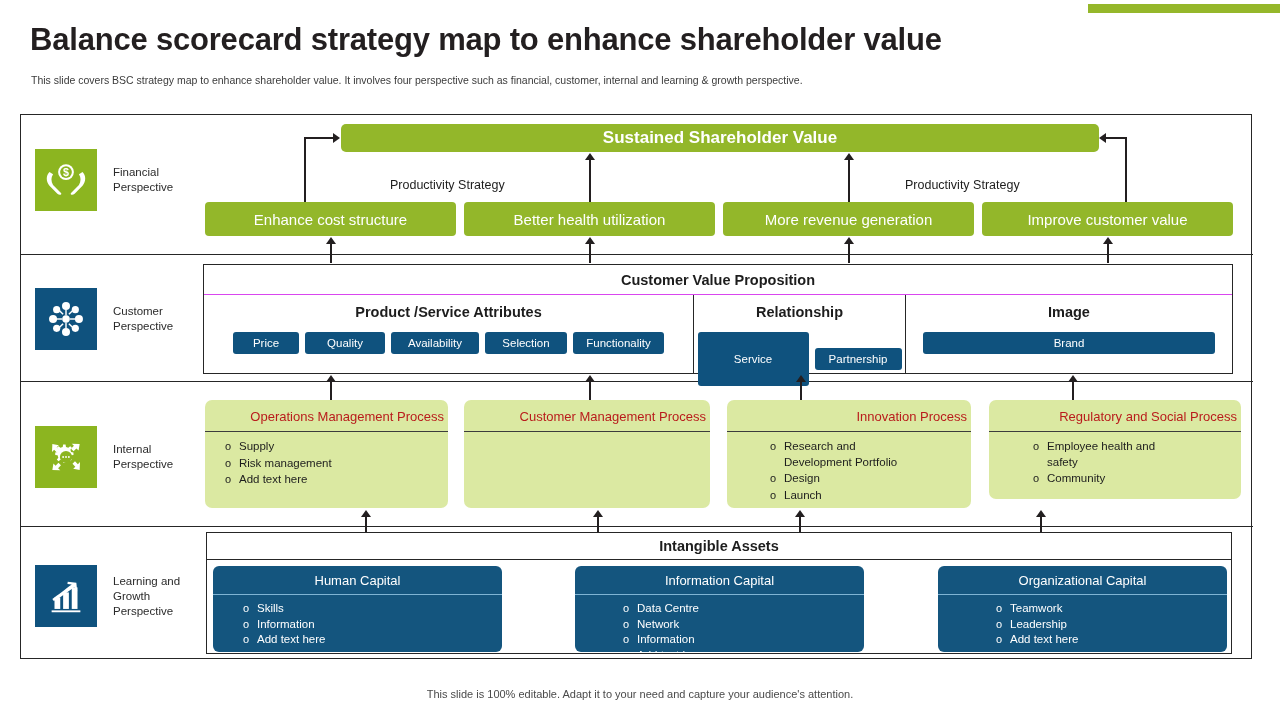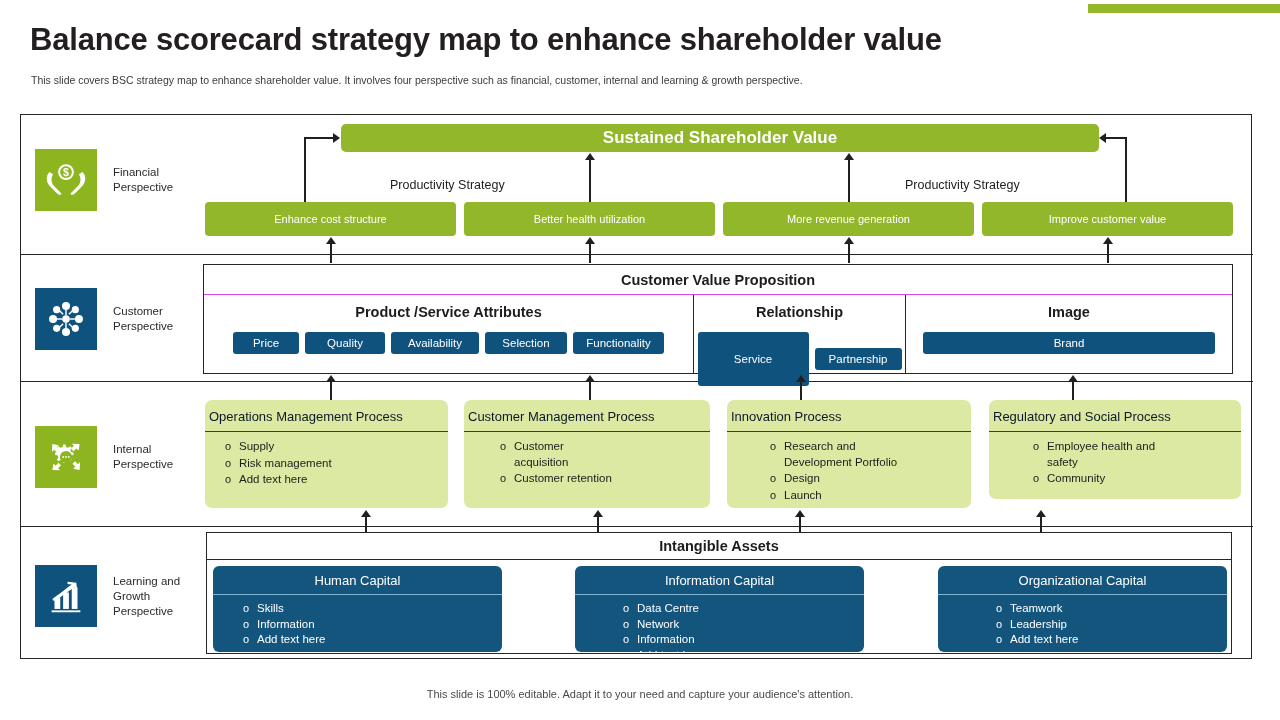--- a/index.html
+++ b/index.html
@@ -45,21 +45,21 @@
     border-radius:2px;
   }
   .persp .tile .inner{width:62px;height:62px;display:flex;align-items:center;justify-content:center;}
   .persp .tile.green .inner{background:#8cb520;}
   .persp .tile.blue  .inner{background:#0f527e;}
   .persp .ptext{font-size:11.5px;line-height:15px;color:#2b2b2b;}
 
   
   .gbox{
     position:absolute;background:#93b72a;border-radius:4px;
-    color:#ffffff;font-size:11px;
+    color:#ffffff;font-size:15px;
     display:flex;align-items:center;justify-content:center;text-align:center;
   }
   .hero{
     position:absolute;background:#93b72a;border-radius:5px;
     color:#ffffff;font-size:17px;font-weight:700;
     display:flex;align-items:center;justify-content:center;text-align:center;
   }
   .ps-label{position:absolute;font-size:12.5px;color:#1d1d1d;white-space:nowrap;}
 
   
@@ -108,21 +108,21 @@
     display:flex;align-items:center;justify-content:center;
     padding:0 10px;white-space:nowrap;
   }
   .chip.wide{flex:1;margin:0 8px;}
 
   
   .proc{
     position:absolute;background:#dbe9a2;border-radius:7px;box-sizing:border-box;
   }
   .proc .ph{
-    text-align:left;font-size:13px;color:#0f172a;
+    text-align:right;font-size:13px;color:#b91c1c;
     padding:9px 4px 7px;border-bottom:1px solid #3c3c3c;
   }
   .proc ul{margin:7px 0 0 0;padding:0 6px 0 34px;list-style:none;}
   .proc li{
     position:relative;font-size:11.5px;line-height:15.5px;color:#1d1d1d;
     margin-bottom:1px;
   }
   .proc li::before{
     content:"o";position:absolute;left:-14px;top:0;font-size:11px;color:#1d1d1d;
   }
@@ -332,24 +332,20 @@
   <div class="ph">Operations Management Process</div>
   <ul>
     <li>Supply</li>
     <li>Risk management</li>
     <li>Add text here</li>
   </ul>
 </div>
 
 <div class="proc" style="left:464px;top:400px;width:246px;height:108px;">
   <div class="ph">Customer Management Process</div>
-  <ul style="padding-left:50px;">
-    <li style="max-width:92px;">Customer acquisition</li>
-    <li>Customer retention</li>
-  </ul>
 </div>
 
 <div class="proc" style="left:727px;top:400px;width:244px;height:108px;">
   <div class="ph">Innovation Process</div>
   <ul style="padding-left:57px;">
     <li style="max-width:130px;">Research and Development Portfolio</li>
     <li>Design</li>
     <li>Launch</li>
   </ul>
 </div>

